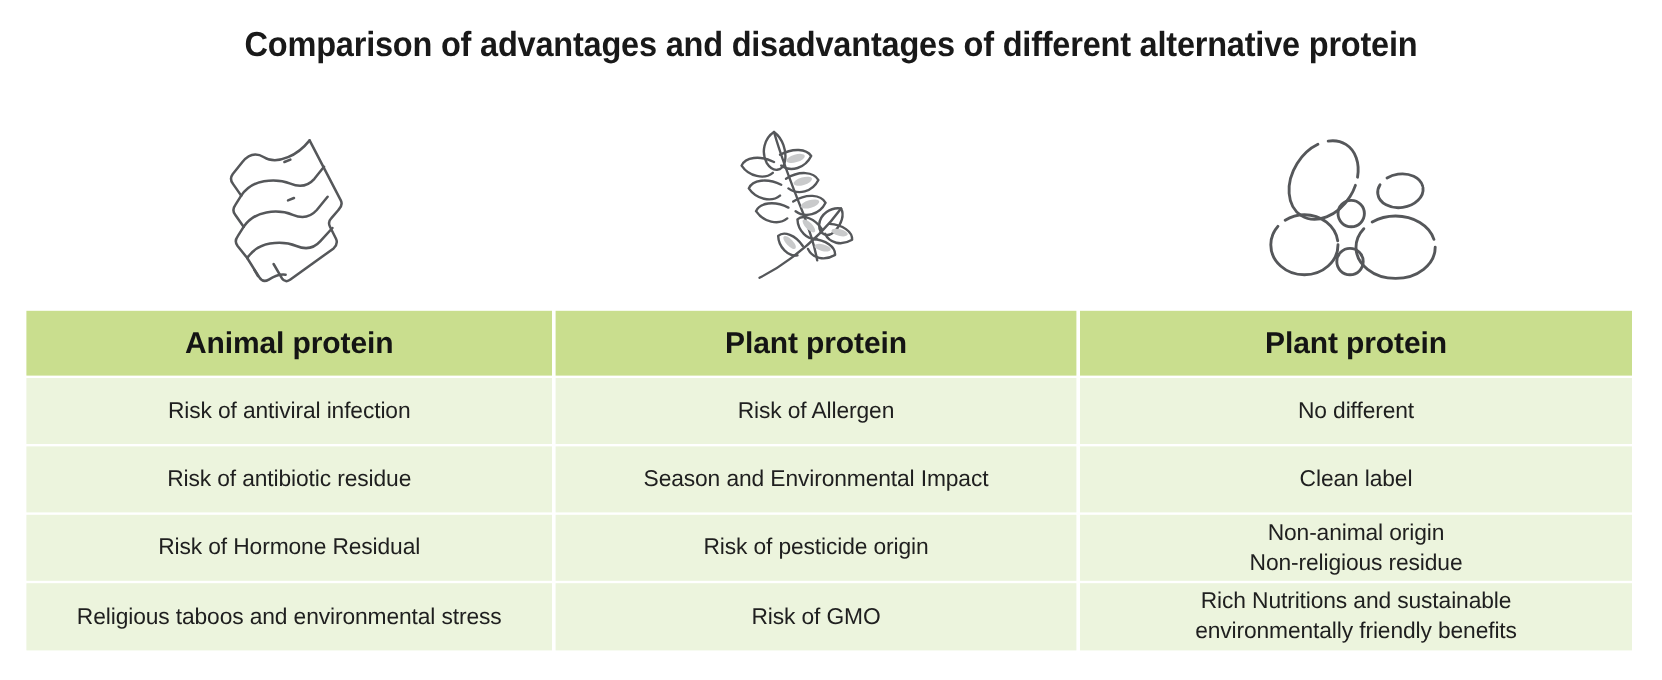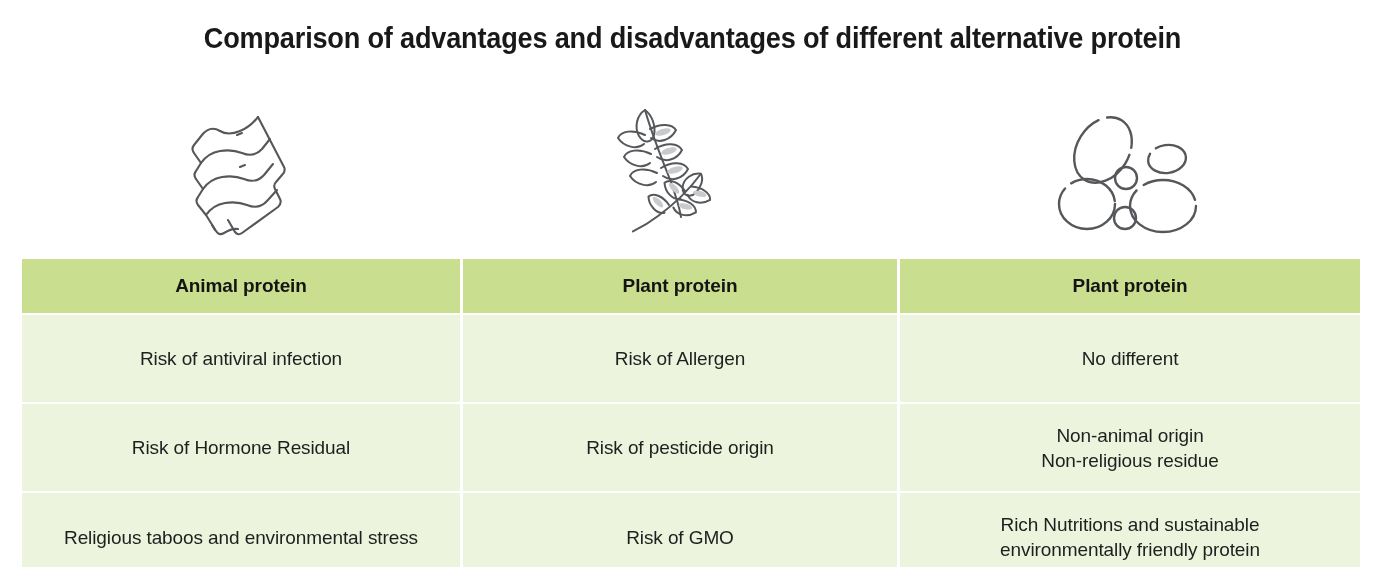--- a/index.html
+++ b/index.html
@@ -70,35 +70,35 @@
   .comparison-table th,
   .comparison-table td {
     padding: 0;
     text-align: center;
     vertical-align: middle;
   }
 
   .comparison-table thead th {
     background: #c9de8e;
     height: 54px;
-    font-size: 19px;
+    font-size: 25px;
     font-weight: bold;
     color: #141414;
     letter-spacing: -0.1px;
   }
 
   .comparison-table tbody td {
     background: #ecf4dd;
     height: 55px;
     font-size: 19px;
     font-weight: normal;
     color: #1f1f1f;
     line-height: 25px;
     letter-spacing: -0.1px;
-    padding: 16px 6px;
+    padding: 0 6px;
   }
   .comparison-table tbody tr:last-child td {
     height: 56px;
   }
   .cell-line { display: block; }
 </style>
 </head>
 <body>
 
 <div class="page-title">Comparison of advantages and disadvantages of different alternative protein</div>
@@ -204,36 +204,47 @@
       </td>
       <td>
         <span class="cell-line">Risk of Allergen</span>
       </td>
       <td>
         <span class="cell-line">No different</span>
       </td>
     </tr>
     <tr>
       <td>
+        <span class="cell-line">Risk of antibiotic residue</span>
+      </td>
+      <td>
+        <span class="cell-line">Season and Environmental Impact</span>
+      </td>
+      <td>
+        <span class="cell-line">Clean label</span>
+      </td>
+    </tr>
+    <tr>
+      <td>
         <span class="cell-line">Risk of Hormone Residual</span>
       </td>
       <td>
         <span class="cell-line">Risk of pesticide origin</span>
       </td>
       <td>
         <span class="cell-line">Non-animal origin</span>
         <span class="cell-line">Non-religious residue</span>
       </td>
     </tr>
     <tr>
       <td>
         <span class="cell-line">Religious taboos and environmental stress</span>
       </td>
       <td>
         <span class="cell-line">Risk of GMO</span>
       </td>
       <td>
         <span class="cell-line">Rich Nutritions and sustainable</span>
-        <span class="cell-line">environmentally friendly protein</span>
+        <span class="cell-line">environmentally friendly benefits</span>
       </td>
     </tr>
   </tbody>
 </table>
 
 </body></html>

